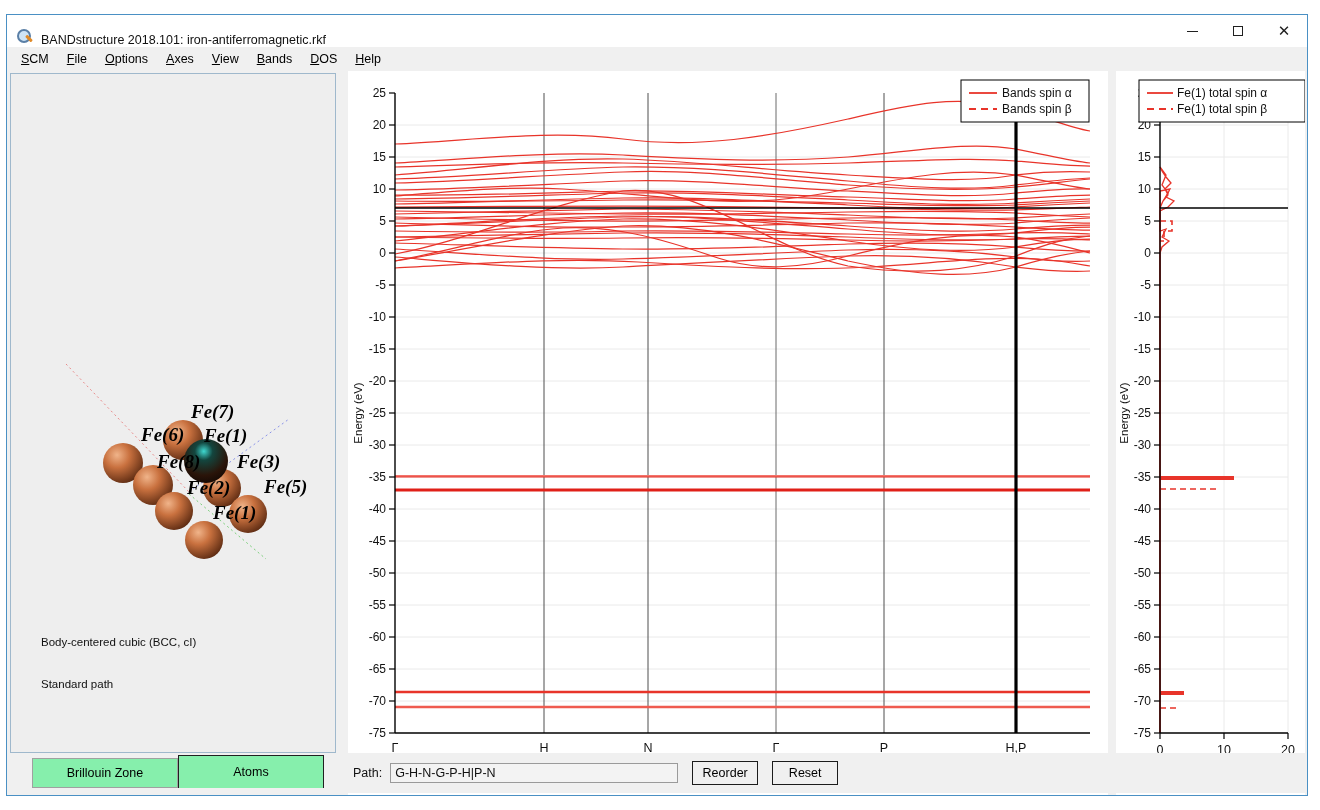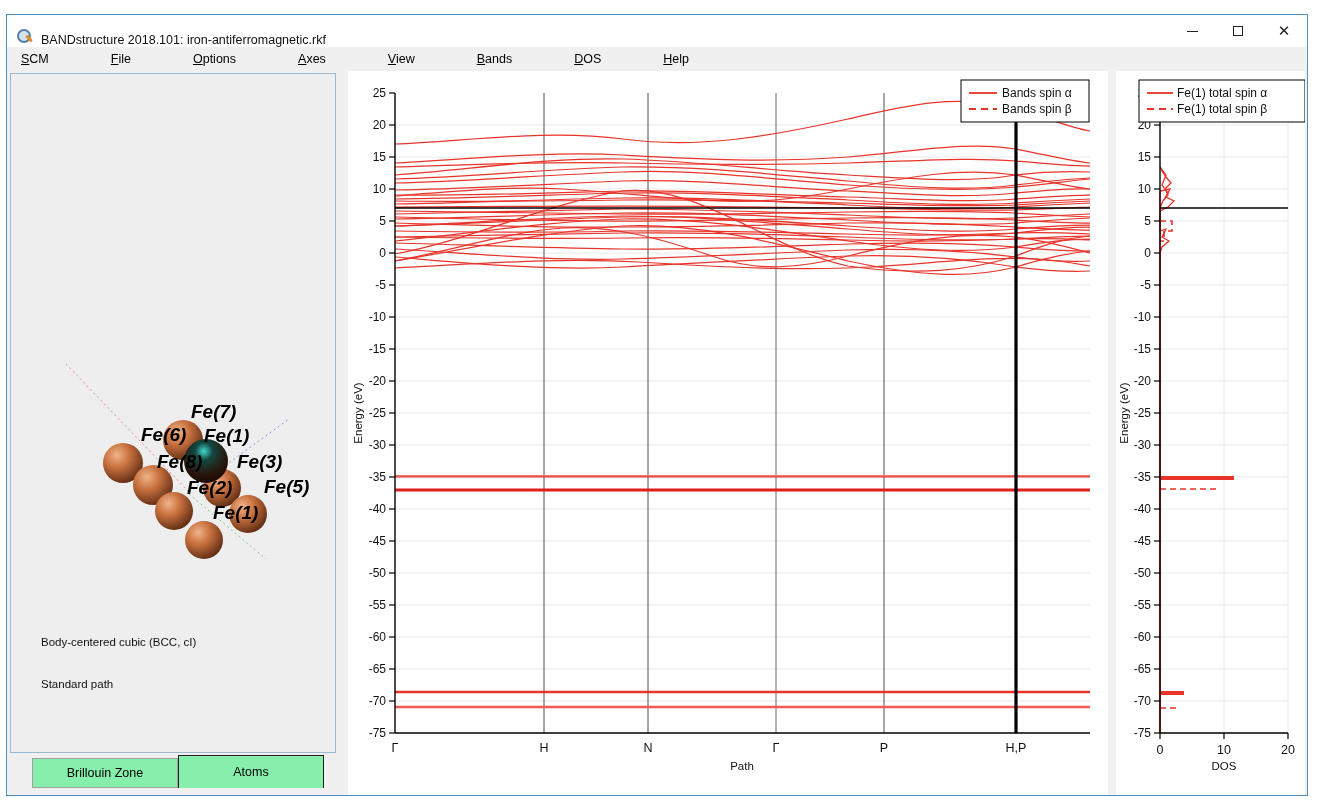--- a/index.html
+++ b/index.html
@@ -19,32 +19,32 @@
   .tb-title{font-size:12.5px;color:#111;white-space:nowrap;}
   .tb-ctrls{position:absolute;right:0;top:0;height:32px;display:flex;}
   .tb-btn{width:46px;height:32px;display:flex;align-items:center;justify-content:center;
           color:#202020;font-size:13px;}
   .gl-min{width:11px;height:1px;background:#202020;}
   .gl-max{width:10px;height:10px;border:1px solid #202020;box-sizing:border-box;}
   .gl-close{font-size:15px;line-height:14px;font-family:"DejaVu Sans",sans-serif;}
 
   
   .menubar{position:absolute;left:0;top:32px;width:100%;height:24px;background:#f0f0f0;
-           display:flex;align-items:center;padding-left:14px;box-sizing:border-box;gap:44px;}
+           display:flex;align-items:center;padding-left:14px;box-sizing:border-box;}
   .menu-item{font-size:12.5px;color:#000;margin-right:18px;white-space:nowrap;}
   .menu-item u{text-decoration:underline;}
 
   
   .main{position:absolute;left:0;top:56px;right:0;bottom:0;}
 
   
   .leftpanel{position:absolute;left:3px;top:2px;width:326px;bottom:42px;
              background:#eeeeee;border:1px solid #9fb8cc;box-sizing:border-box;overflow:hidden;}
   .mol-stage{position:absolute;left:0;top:0;right:0;bottom:0;}
-  .atom-lbl{position:absolute;font-family:Liberation Sans, sans-serif;font-style:italic;
+  .atom-lbl{position:absolute;font-family:Liberation Serif, serif;font-style:italic;
             font-weight:bold;font-size:19px;color:#000;white-space:nowrap;}
   .lattice-info{position:absolute;left:30px;bottom:33px;font-size:11.5px;color:#111;
                 line-height:14px;white-space:pre;}
 
   
   .tabrow{position:absolute;left:3px;bottom:3px;width:326px;height:38px;}
   .tab{position:absolute;top:4px;height:30px;display:flex;align-items:center;justify-content:center;
        font-size:12.5px;color:#000;background:#86efac;border:1px solid #a0a0a0;box-sizing:border-box;}
   .tab.t1{left:22px;width:146px;}
   .tab.t2{left:168px;width:146px;top:1px;height:33px;background:#86efac;border:1px solid #202020;border-bottom:none;}
@@ -426,15 +426,21 @@
             <rect x="23" y="9" width="166" height="42" fill="#ffffff" stroke="#000" stroke-width="1"></rect>
             <line x1="31" y1="22" x2="57" y2="22" stroke="#e8342a" stroke-width="1.8"></line>
             <line x1="31" y1="38" x2="57" y2="38" stroke="#e8342a" stroke-width="1.8" stroke-dasharray="7,5"></line>
             <text class="legendtext" x="61" y="26">Fe(1)  total spin α</text>
             <text class="legendtext" x="61" y="42">Fe(1)  total spin β</text>
           </g>
         </g>
       </svg>
     </div>
 
+    <div class="bottombar">
+      <span class="pathlabel">Path:</span>
+      <input class="pathinput" type="text" value="G-H-N-G-P-H|P-N" style="">
+      <button class="btn">Reorder</button>
+      <button class="btn">Reset</button>
+    </div>
 
   </div>
 </div>
 
 </body></html>

